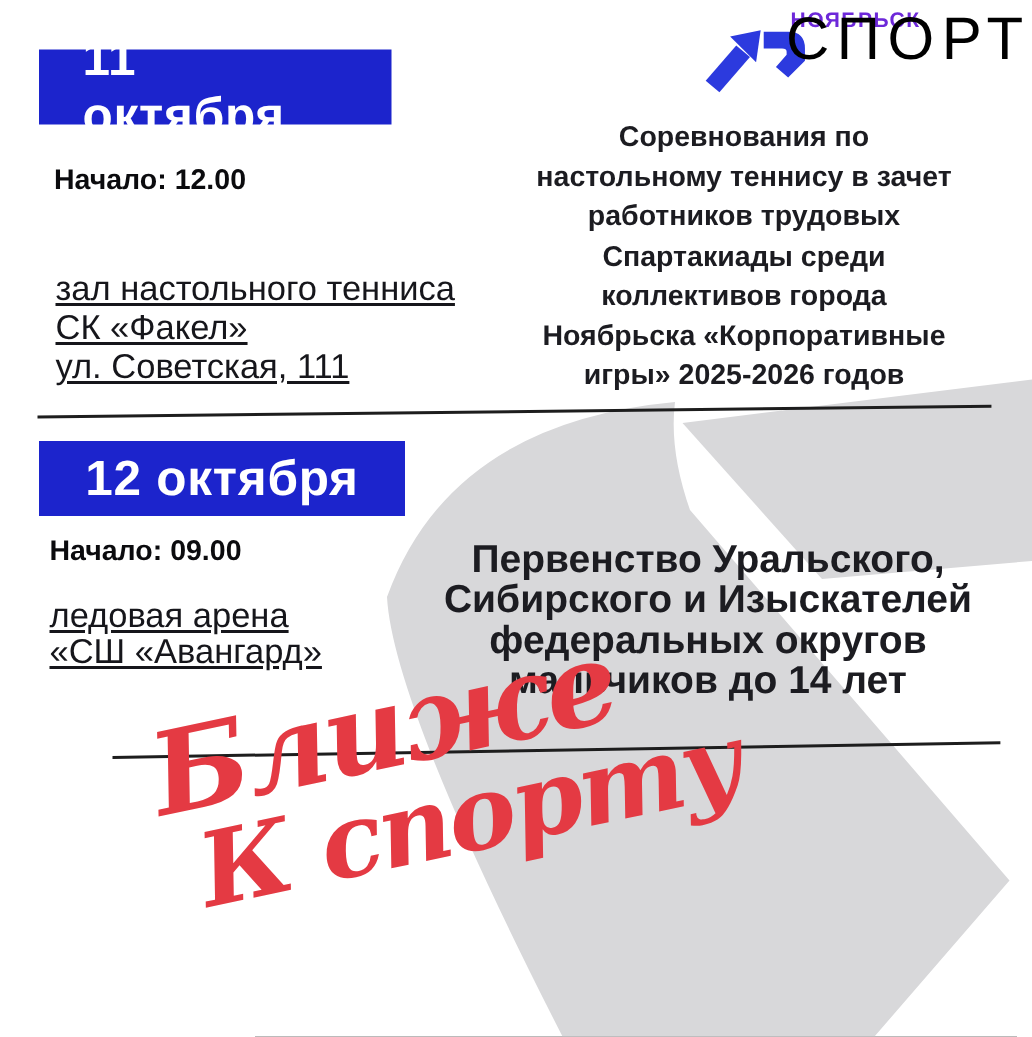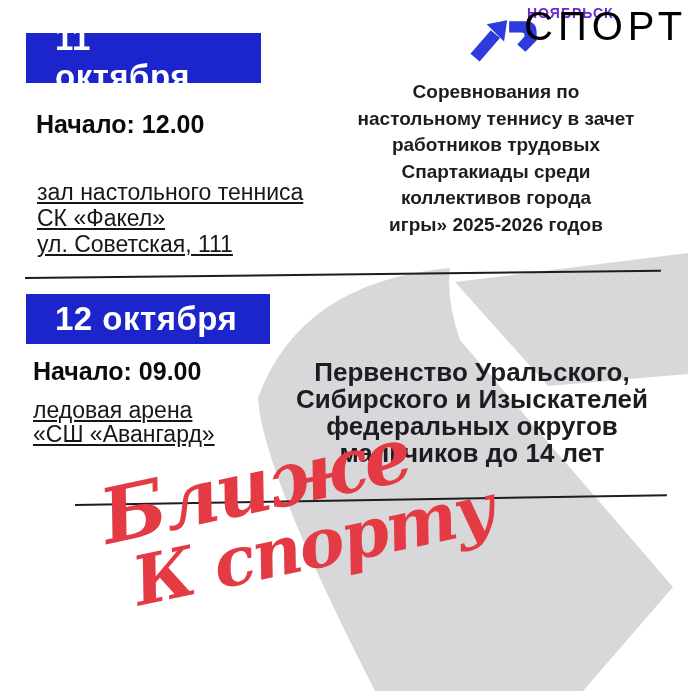--- a/index.html
+++ b/index.html
@@ -29,25 +29,26 @@
     line-height:40px;
   }
 
   
   .banner {
     position:absolute; z-index:2;
     background:var(--banner-blue,#1c24cc); color:#ffffff;
     font-weight:bold; font-size:33px; letter-spacing:.5px;
     display:flex; align-items:center; padding:0 29px; height:50px;
     box-sizing:border-box;
+    justify-content:center;
   }
   #banner1 { left:26px; top:33px;  width:235px; }
   #banner2 { left:26px; top:294px; width:244px; }
 
-  .start { position:absolute; z-index:2; font-weight:bold; font-size:25px; color:#0b0b0e; }
+  .start { position:absolute; z-index:2; font-weight:bold; font-size:19px; color:#0b0b0e; }
   #start1 { left:36px; top:110px; }
   #start2 { left:33px; top:357px; }
 
   .venue { position:absolute; z-index:2; font-size:23px; color:#16161b;text-decoration:underline; }
   #venue1 { left:37px; top:179px; line-height:26px; }
   #venue2 { left:33px; top:398px; line-height:24px; }
 
   .desc { position:absolute; z-index:2; text-align:center; font-weight:bold; color:#1c1c21; }
   #desc1 { left:304px; top:79px;  width:384px; font-size:19px; line-height:26.5px; }
   #desc2 { left:286px; top:359px; width:372px; font-size:26px; line-height:27px; }
@@ -93,20 +94,21 @@
     <div>зал настольного тенниса</div>
     <div>СК «Факел»</div>
     <div>ул. Советская, 111</div>
   </div>
   <div class="desc" id="desc1">
     <div>Соревнования по</div>
     <div>настольному теннису в зачет</div>
     <div>работников трудовых</div>
     <div>Спартакиады среди</div>
     <div>коллективов города</div>
+    <div>Ноябрьска «Корпоративные</div>
     <div>игры» 2025-2026 годов</div>
   </div>
 
   <div class="divider" id="divider1"></div>
 
   <div class="banner" id="banner2">
     <span>12 октября</span>
   </div>
   <div class="start" id="start2">Начало: 09.00</div>
   <div class="venue" id="venue2">

